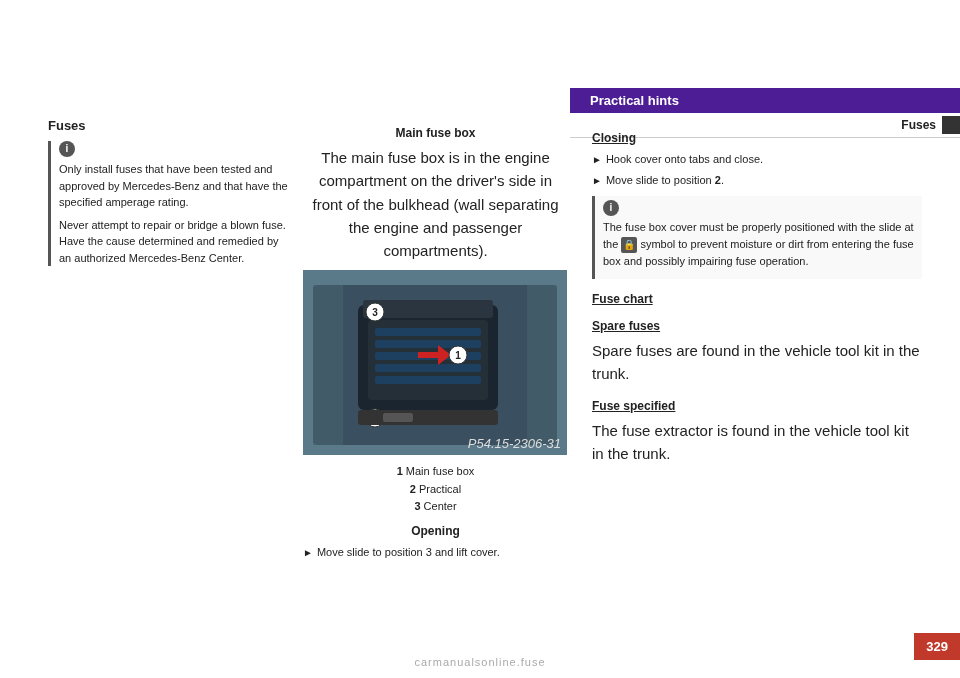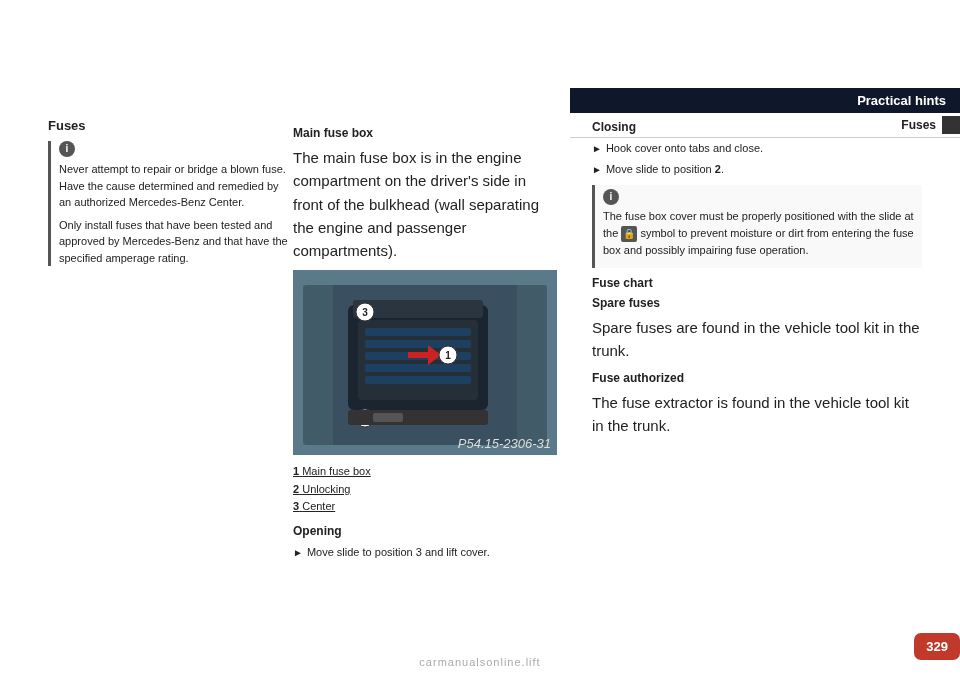--- a/index.html
+++ b/index.html
@@ -18,27 +18,26 @@
     .header-bar {
       position: absolute;
       top: 88px;
       right: 0;
       width: 390px;
       display: flex;
       flex-direction: column;
       align-items: flex-end;
     }
     .practical-hints-label {
-      background: #0f172a;
+      background: #4c1d95;
       color: #fff;
       font-size: 13px;
       font-weight: bold;
       padding: 5px 14px 5px 20px;
       width: 100%;
-      text-align: right;
     }
     .fuses-label-bar {
       display: flex;
       align-items: center;
       justify-content: flex-end;
       width: 100%;
       padding: 3px 0;
       border-bottom: 1px solid #ccc;
     }
     .fuses-label-text {
@@ -58,21 +57,20 @@
       position: absolute;
       bottom: 18px;
       right: 0;
       background: #c0392b;
       color: #fff;
       font-size: 13px;
       font-weight: bold;
       padding: 6px 12px;
       min-width: 44px;
       text-align: center;
-      border-radius: 7px;
     }
 
     
     .left-col {
       position: absolute;
       top: 118px;
       left: 48px;
       width: 245px;
     }
     .section-title {
@@ -102,22 +100,23 @@
       font-size: 11px;
       line-height: 1.5;
       color: #222;
       margin-bottom: 6px;
     }
 
     
     .mid-col {
       position: absolute;
       top: 118px;
-      left: 293px;
+      left: 303px;
       width: 265px;
+      text-align: center;
     }
     .subsection-title {
       font-size: 12px;
       font-weight: bold;
       margin-bottom: 6px;
       margin-top: 8px;
     }
     .body-text {
       font-size: 15px;
       line-height: 1.55;
@@ -146,21 +145,20 @@
     
     .fuse-svg {
       width: 100%;
       height: 100%;
     }
 
     .caption-list {
       font-size: 11px;
       line-height: 1.6;
       margin-bottom: 6px;
-      text-decoration: underline;
     }
     .caption-list span.num {
       font-weight: bold;
     }
 
     .arrow-item {
       font-size: 11px;
       line-height: 1.5;
       margin-bottom: 4px;
       display: flex;
@@ -173,21 +171,22 @@
     }
 
     
     .right-col {
       position: absolute;
       top: 118px;
       left: 592px;
       width: 330px;
     }
     .right-col .subsection-title {
-      margin-top: 2px;
+      margin-top: 13px;
+      text-decoration: underline;
     }
 
     
     .info-box-small {
       border-left: 3px solid #555;
       padding: 4px 8px;
       margin: 8px 0;
       background: #f9f9f9;
     }
     .info-box-small .info-icon {
@@ -227,22 +226,22 @@
   <div class="fuses-label-bar">
     <span class="fuses-label-text">Fuses</span>
     <div class="fuses-label-box"></div>
   </div>
 </div>
 
 <div class="left-col">
   <div class="section-title">Fuses</div>
   <div class="info-box">
     <div class="info-icon">i</div>
+    <p class="info-text">Only install fuses that have been tested and approved by Mercedes-Benz and that have the specified amperage rating.</p>
     <p class="info-text">Never attempt to repair or bridge a blown fuse. Have the cause determined and remedied by an authorized Mercedes-Benz Center.</p>
-    <p class="info-text">Only install fuses that have been tested and approved by Mercedes-Benz and that have the specified amperage rating.</p>
   </div>
 </div>
 
 <div class="mid-col">
   <div class="subsection-title">Main fuse box</div>
   <p class="body-text">The main fuse box is in the engine compartment on the driver's side in front of the bulkhead (wall separating the engine and passenger compartments).</p>
 
   <div class="fuse-image-container">
     <svg class="fuse-svg" viewBox="0 0 264 185" xmlns="http://www.w3.org/2000/svg">
 
@@ -277,21 +276,21 @@
       <rect x="80" y="143" width="30" height="9" fill="#555" rx="2"></rect>
 
       <rect x="10" y="15" width="30" height="160" fill="#4a6570" opacity="0.5"></rect>
       <rect x="224" y="15" width="30" height="160" fill="#4a6570" opacity="0.5"></rect>
     </svg>
     <span class="fuse-image-label">P54.15-2306-31</span>
   </div>
 
   <div class="caption-list">
     <div><span class="num">1</span> <span>Main fuse box</span></div>
-    <div><span class="num">2</span> <span>Unlocking</span></div>
+    <div><span class="num">2</span> <span>Practical</span></div>
     <div><span class="num">3</span> <span>Center</span></div>
   </div>
 
   <div class="subsection-title">Opening</div>
   <div class="arrow-item">
     <span class="arrow">►</span>
     <span>Move slide to position 3 and lift cover.</span>
   </div>
 </div>
 
@@ -313,19 +312,19 @@
       <span class="lock-icon">🔒</span>
       symbol to prevent moisture or dirt from entering the fuse box and possibly impairing fuse operation.
     </p>
   </div>
 
   <div class="subsection-title">Fuse chart</div>
 
   <div class="subsection-title">Spare fuses</div>
   <p class="body-text">Spare fuses are found in the vehicle tool kit in the trunk.</p>
 
-  <div class="subsection-title">Fuse authorized</div>
+  <div class="subsection-title">Fuse specified</div>
   <p class="body-text">The fuse extractor is found in the vehicle tool kit in the trunk.</p>
 </div>
 
 <div class="page-number">329</div>
 
-<div class="watermark">carmanualsonline.lift</div>
+<div class="watermark">carmanualsonline.fuse</div>
 
 </body></html>

